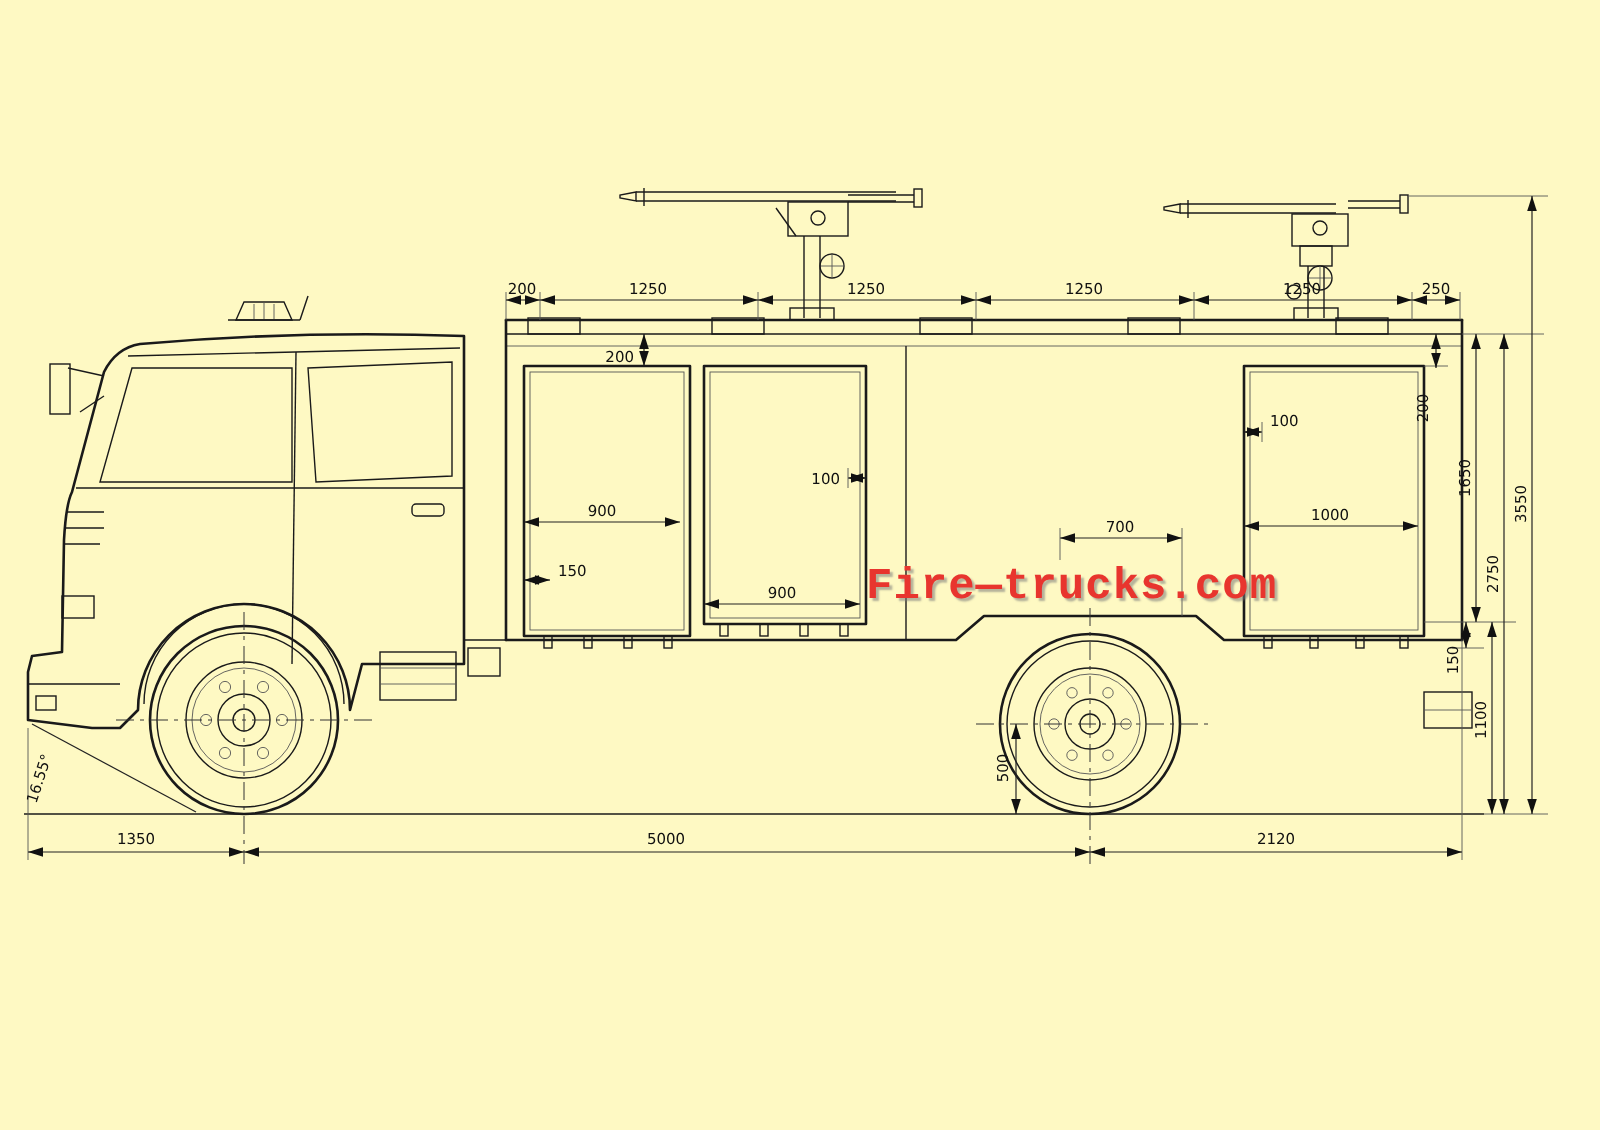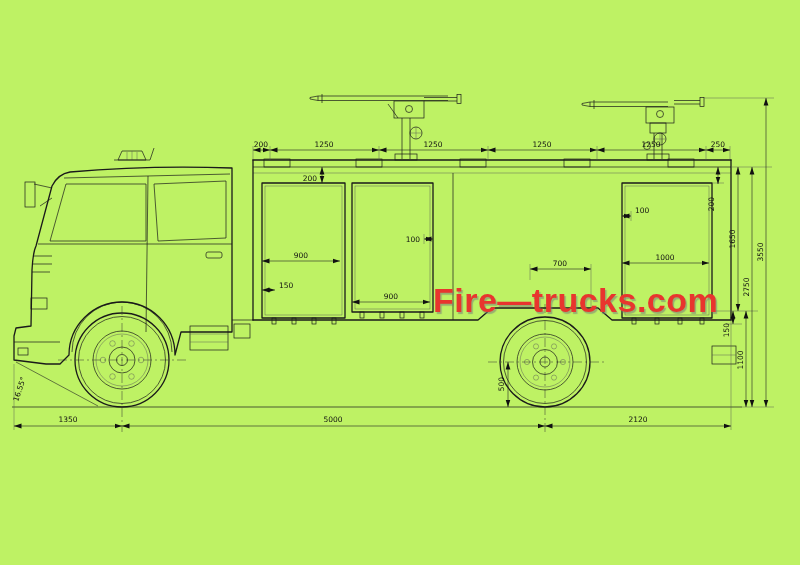--- a/index.html
+++ b/index.html
@@ -1,22 +1,22 @@
 <!DOCTYPE html>
 <html><head>
 <meta charset="utf-8">
 <style>
   html,body{margin:0;padding:0;background:#fff}
-  .canvas{position:relative;width:800px;height:565px;background:#bef264;overflow:hidden;
+  .canvas{position:relative;width:800px;height:565px;background:#fef9c3;overflow:hidden;
           font-family:"DejaVu Sans",sans-serif}
   .canvas svg{position:absolute;left:0;top:0}
-  .watermark{position:absolute;left:433px;top:281px;font-weight:bold;font-size:34px;
+  .watermark{position:absolute;left:433px;top:281px;font-weight:bold;font-size:22px;
              letter-spacing:.5px;white-space:nowrap;
              text-shadow:1.5px 1.5px 1px rgba(120,120,120,.55);
-             font-family:Liberation Sans, sans-serif}
+             font-family:Liberation Mono, monospace}
   .ol{fill:none;stroke:#1a1a1a;stroke-width:1.3;stroke-linejoin:round;stroke-linecap:round}
   .tl{fill:none;stroke:#1a1a1a;stroke-width:.7}
   .dl{fill:none;stroke:#222;stroke-width:.6}
   .wl{fill:none;stroke:#555;stroke-width:.45}
   .cl{fill:none;stroke:#333;stroke-width:.5;stroke-dasharray:9 3 2 3}
   .dim{font-size:7.5px;fill:#111;font-family:"DejaVu Sans",sans-serif}
 </style>
 </head>
 <body>
 

